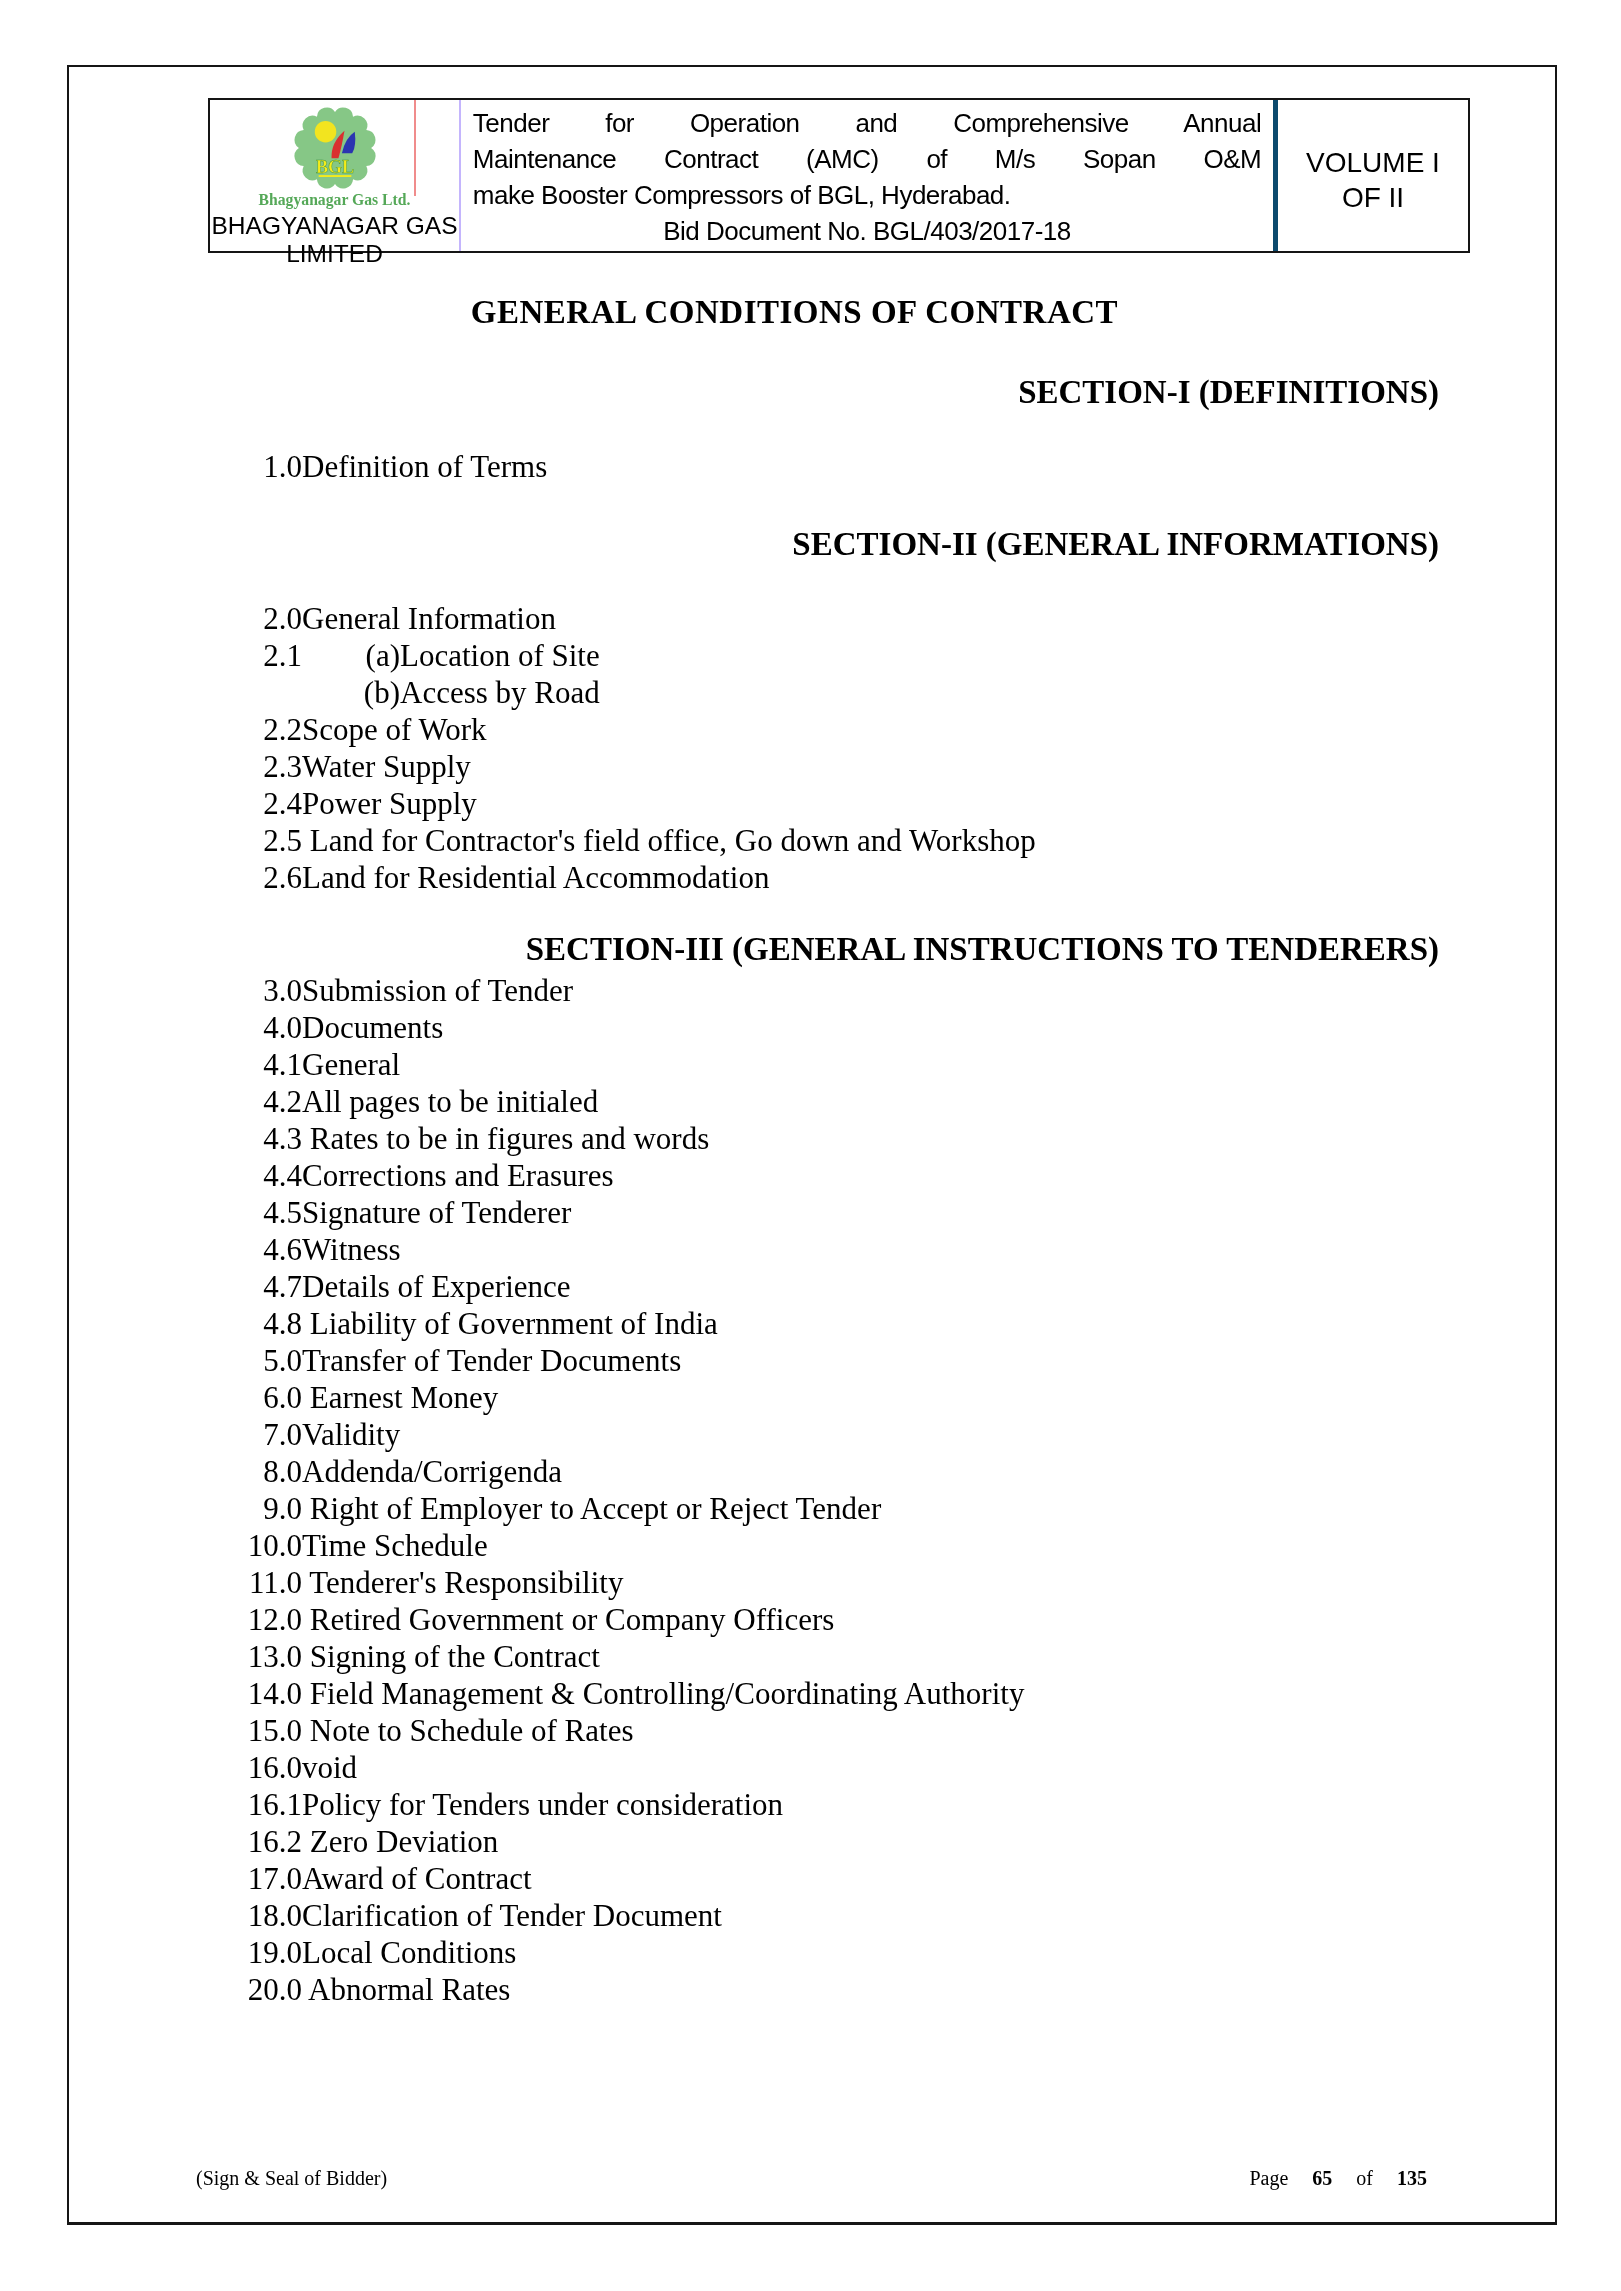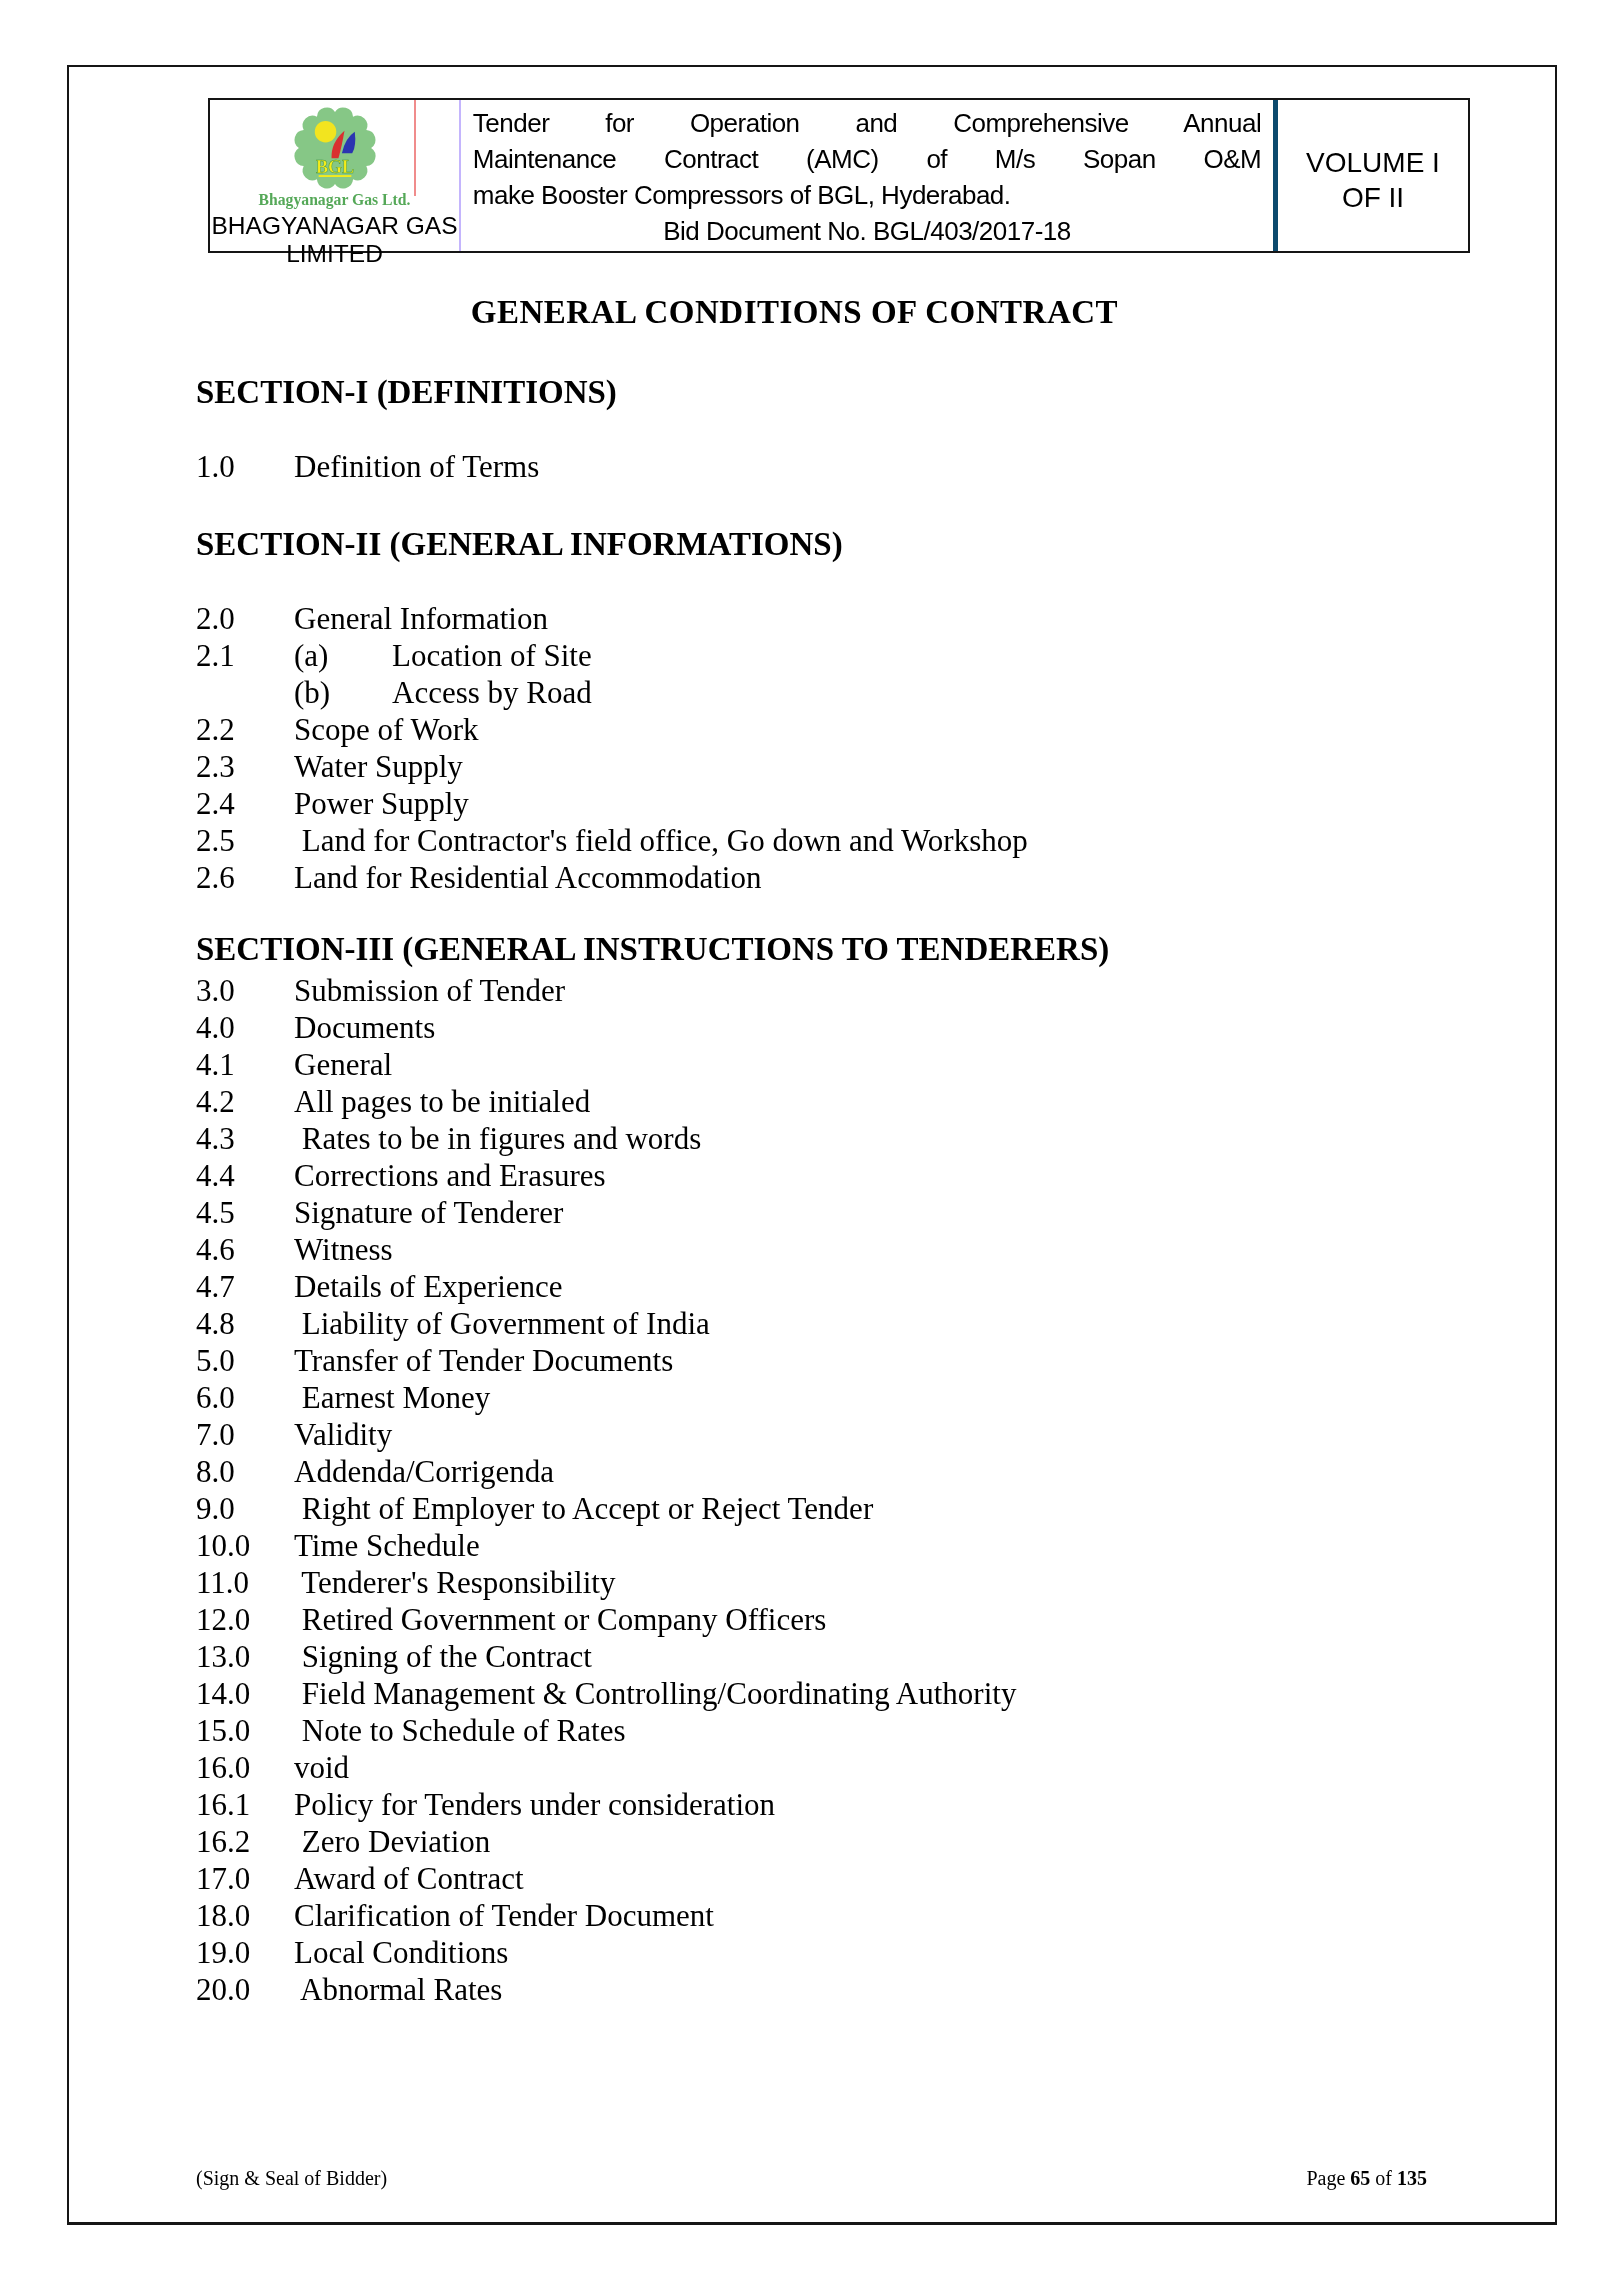--- a/index.html
+++ b/index.html
@@ -80,21 +80,21 @@
     font-size:28px;line-height:35px;
     text-align:center;color:#000;
   }
   
   #doc-title{
     position:absolute;left:180px;top:294px;width:1229px;
     text-align:center;
     font-weight:bold;font-size:33px;letter-spacing:0.5px;
     white-space:nowrap;
   }
-  .section{position:absolute;left:196px;width:1235px;}
+  .section{position:absolute;left:204px;width:1235px;text-align:right;}
   #section-1{top:372px;}
   #section-2{top:524px;}
   #section-3{top:929px;}
   .section-heading{
     font-weight:bold;font-size:33px;line-height:41px;
     white-space:nowrap;
   }
   #section-1 .toc-items{margin-top:35px;}
   #section-2 .toc-items{margin-top:35px;}
   #section-3 .toc-items{margin-top:2px;}
@@ -105,21 +105,21 @@
   }
   .num{display:inline-block;width:98px;flex:0 0 98px;}
   .tag{display:inline-block;width:98px;flex:0 0 98px;}
   .lab{white-space:pre;}
   
   #footer{
     position:absolute;left:196px;top:2161px;width:1231px;
     display:flex;justify-content:space-between;align-items:baseline;
     font-size:20px;line-height:35px;
   }
-  .page-indicator{display:flex;gap:5px;}
+  .page-indicator{display:flex;gap:24px;}
   .page-num{font-weight:bold;}
 </style>
 </head>
 <body>
 
 <div id="page">
   <div id="frame"></div>
 
   <div id="header-table">
     <div class="logo-cell">

